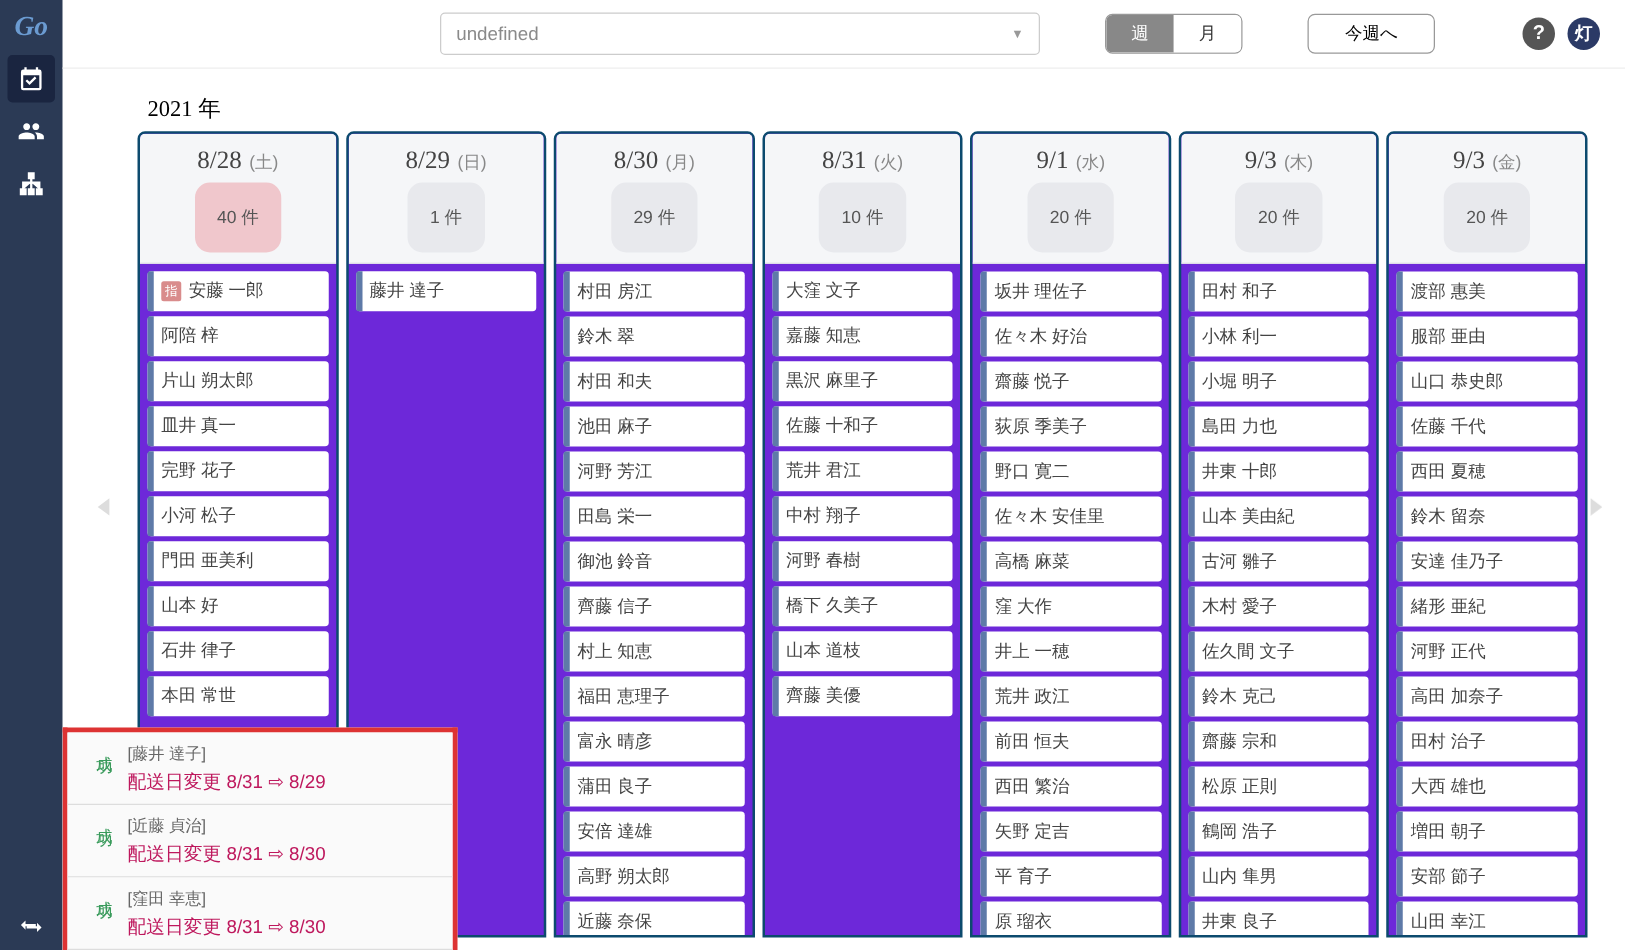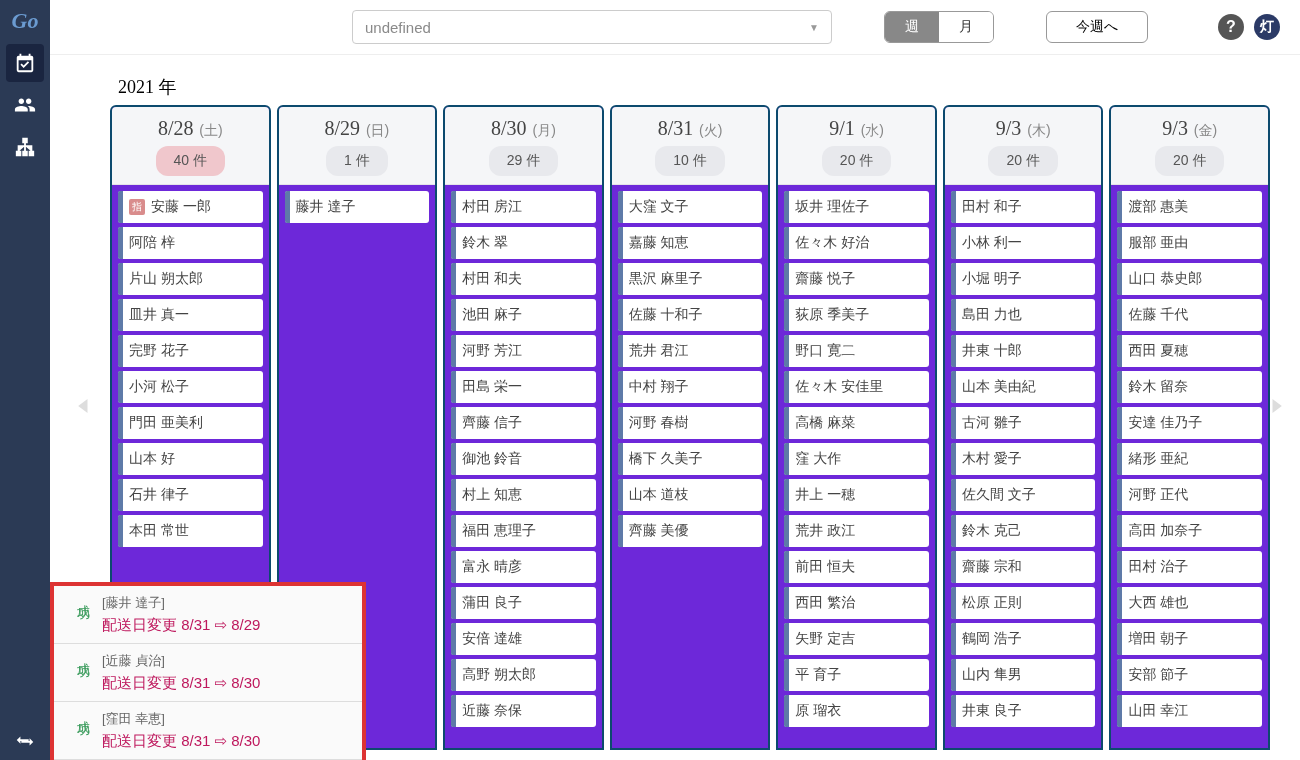--- a/index.html
+++ b/index.html
@@ -23,21 +23,21 @@
   .topbar-right { margin-left: auto; display: flex; align-items: center; gap: 10px; }
   .help-icon { width: 26px; height: 26px; border-radius: 50%; background: #555; color: #fff; display: flex; align-items: center; justify-content: center; font-weight: bold; font-size: 16px; cursor: pointer; }
   .brand-icon { width: 26px; height: 26px; border-radius: 50%; background: #2b3a66; color: #fff; display: flex; align-items: center; justify-content: center; font-size: 14px; font-weight: bold; }
   .content { flex: 1; position: relative; padding: 20px 30px 0 60px; overflow: hidden; }
   .year-label { font-size: 18px; color: #000000; margin: 0 0 6px 8px; font-family: Georgia, serif; }
   .week-grid { display: flex; gap: 6px; height: calc(100% - 40px); }
   .day-col { flex: 1; background: #6d28d9; border-radius: 6px 6px 0 0; display: flex; flex-direction: column; border: 2px solid #0c4a6e; overflow: hidden; }
   .day-header { text-align: center; padding: 10px 0 8px; background: #f5f6f8; border-bottom: 1px solid #e4e4e8; }
   .day-date { font-size: 20px; color: #444; font-family: Georgia, serif; }
   .day-dow { font-size: 14px; color: #888; margin-left: 2px; }
-  .day-count { display: inline-block; margin-top: 6px; padding: 6px 18px; border-radius: 12px; background: #e8e9ed; font-size: 14px; color: #555; }
+  .day-count { display: inline-block; margin-top: 6px; padding: 19px 18px; border-radius: 12px; background: #e8e9ed; font-size: 14px; color: #555; }
   .day-count.highlight { background: #f0c7cc; color: #555; }
   .day-list { flex: 1; overflow-y: auto; padding: 6px 6px 6px 6px; }
   .day-list::-webkit-scrollbar { width: 0; }
   .entry { display: flex; align-items: center; background: #fff; border-radius: 3px; margin-bottom: 4px; height: 32px; padding-right: 6px; font-size: 14px; color: #444; cursor: pointer; }
   .entry .bar { width: 5px; height: 100%; background: #5e7aa8; border-radius: 2px 0 0 2px; margin-right: 6px; }
   .entry .badge { width: 16px; height: 16px; background: #d98c8c; color: #fff; font-size: 10px; display: flex; align-items: center; justify-content: center; border-radius: 2px; margin-right: 6px; }
   .nav-arrow { position: absolute; top: 50%; transform: translateY(-50%); color: #ddd; cursor: pointer; padding: 10px; }
   .nav-arrow.left { left: 10px; }
   .nav-arrow.right { right: 0px; }
   .nav-arrow svg { width: 28px; height: 40px; fill: #ddd; }
@@ -185,25 +185,25 @@
               <div class="entry">
                 <div class="bar"></div>
                 <span>河野 芳江</span>
               </div>
               <div class="entry">
                 <div class="bar"></div>
                 <span>田島 栄一</span>
               </div>
               <div class="entry">
                 <div class="bar"></div>
+                <span>御池 鈴音</span>
+              </div>
+              <div class="entry">
+                <div class="bar"></div>
                 <span>齊藤 信子</span>
-              </div>
-              <div class="entry">
-                <div class="bar"></div>
-                <span>御池 鈴音</span>
               </div>
               <div class="entry">
                 <div class="bar"></div>
                 <span>村上 知恵</span>
               </div>
               <div class="entry">
                 <div class="bar"></div>
                 <span>福田 恵理子</span>
               </div>
               <div class="entry">

